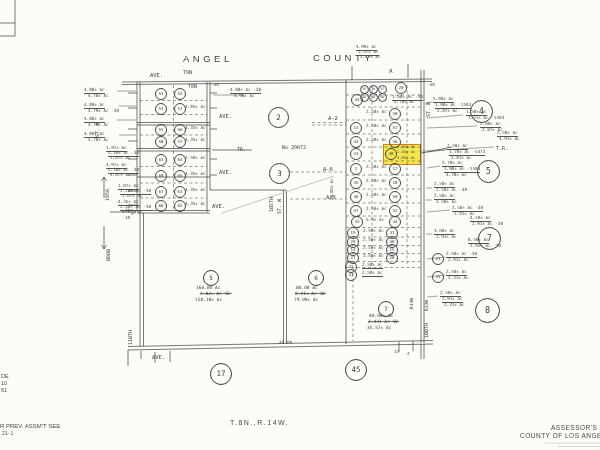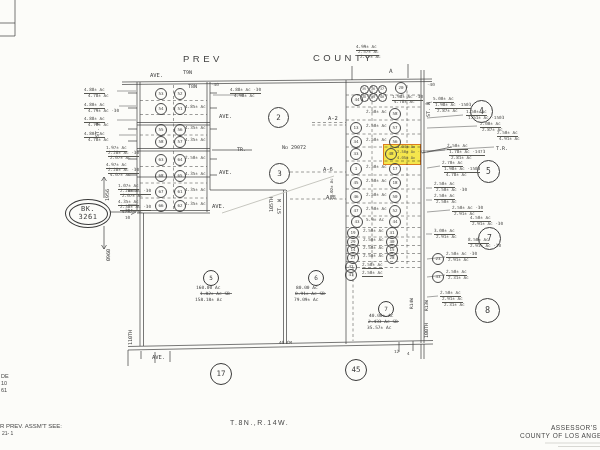--- a/index.html
+++ b/index.html
@@ -73,21 +73,21 @@
     <path d="M222 213 L334 176" fill="none" stroke="#c6c6bf" stroke-width="1"></path>
     <path d="M545 443 H600 M558 446.5 H600" fill="none" stroke="#d8d8d3" stroke-width="1.2"></path>
   </svg>
 
   <div class="hl"></div>
   <div class="lot" style="left:385px;top:148px">48</div>
   <span class="nt" style="left:397px;top:144.5px;font-size:3.8px">1.04± Ac</span>
   <span class="nt" style="left:397px;top:150px;font-size:3.8px">2.50± Ac -32</span>
   <span class="nt" style="left:397px;top:155.5px;font-size:3.8px">4.05± Ac</span>
 
-  <div class="lbl ttl" style="left:183px;top:54px">PREV</div>
+  <div class="lbl ttl" style="left:183px;top:54px">ANGEL</div>
   <div class="lbl ttl" style="left:313px;top:53px">COUNTY</div>
   <div class="lbl twp" style="left:230px;top:419px">T.8N.,R.14W.</div>
 
   <div class="lbl f5" style="left:183px;top:70px">T9N</div>
   <div class="lbl f5" style="left:188px;top:84px">T8N</div>
   <div class="lbl f45 vrt" style="left:410px;top:309px">R14W</div>
   <div class="lbl f45 vrt" style="left:425px;top:311px">R13W</div>
 
   <div class="lbl f55" style="left:150px;top:73px">AVE.</div>
   <div class="lbl f55" style="left:219px;top:114px">AVE.</div>
@@ -124,26 +124,20 @@
   <div class="lbl f45" style="left:196px;top:286px">160.00 Ac</div>
   <div class="lbl f45" style="left:200px;top:292px">1.82± Ac SB</div>
   <div class="lbl f45" style="left:195px;top:298px">158.18± Ac</div>
   <div class="lbl f45" style="left:296px;top:286px">80.00 Ac</div>
   <div class="lbl f45" style="left:295px;top:292px">0.91± Ac SB</div>
   <div class="lbl f45" style="left:294px;top:298px">79.09± Ac</div>
   <div class="lbl f45" style="left:369px;top:314px">40.00± Ac</div>
   <div class="lbl f45" style="left:368px;top:320px">2.433 Ac SB</div>
   <div class="lbl f45" style="left:367px;top:326px">35.57± Ac</div>
 
-  <div class="oval">
-    <div class="inner">
-      <span>BK.</span><br>
-      <span>3261</span>
-    </div>
-  </div>
   <div class="lbl f5 vrt" style="left:105px;top:201px">1956</div>
   <div class="lbl f5 vrt" style="left:106px;top:261px">0960</div>
 
   <div class="lbl corner f55" style="left:1px;top:374px">DE</div>
   <div class="lbl corner f55" style="left:1px;top:381px">10</div>
   <div class="lbl corner f55" style="left:1px;top:388px">61</div>
   <div class="lbl corner f6" style="left:0px;top:423px">R PREV. ASSM'T SEE:</div>
   <div class="lbl corner f5" style="left:2px;top:431px">21- 1</div>
 
   <div class="lbl footer" style="left:551px;top:425px">ASSESSOR'S MA</div>

